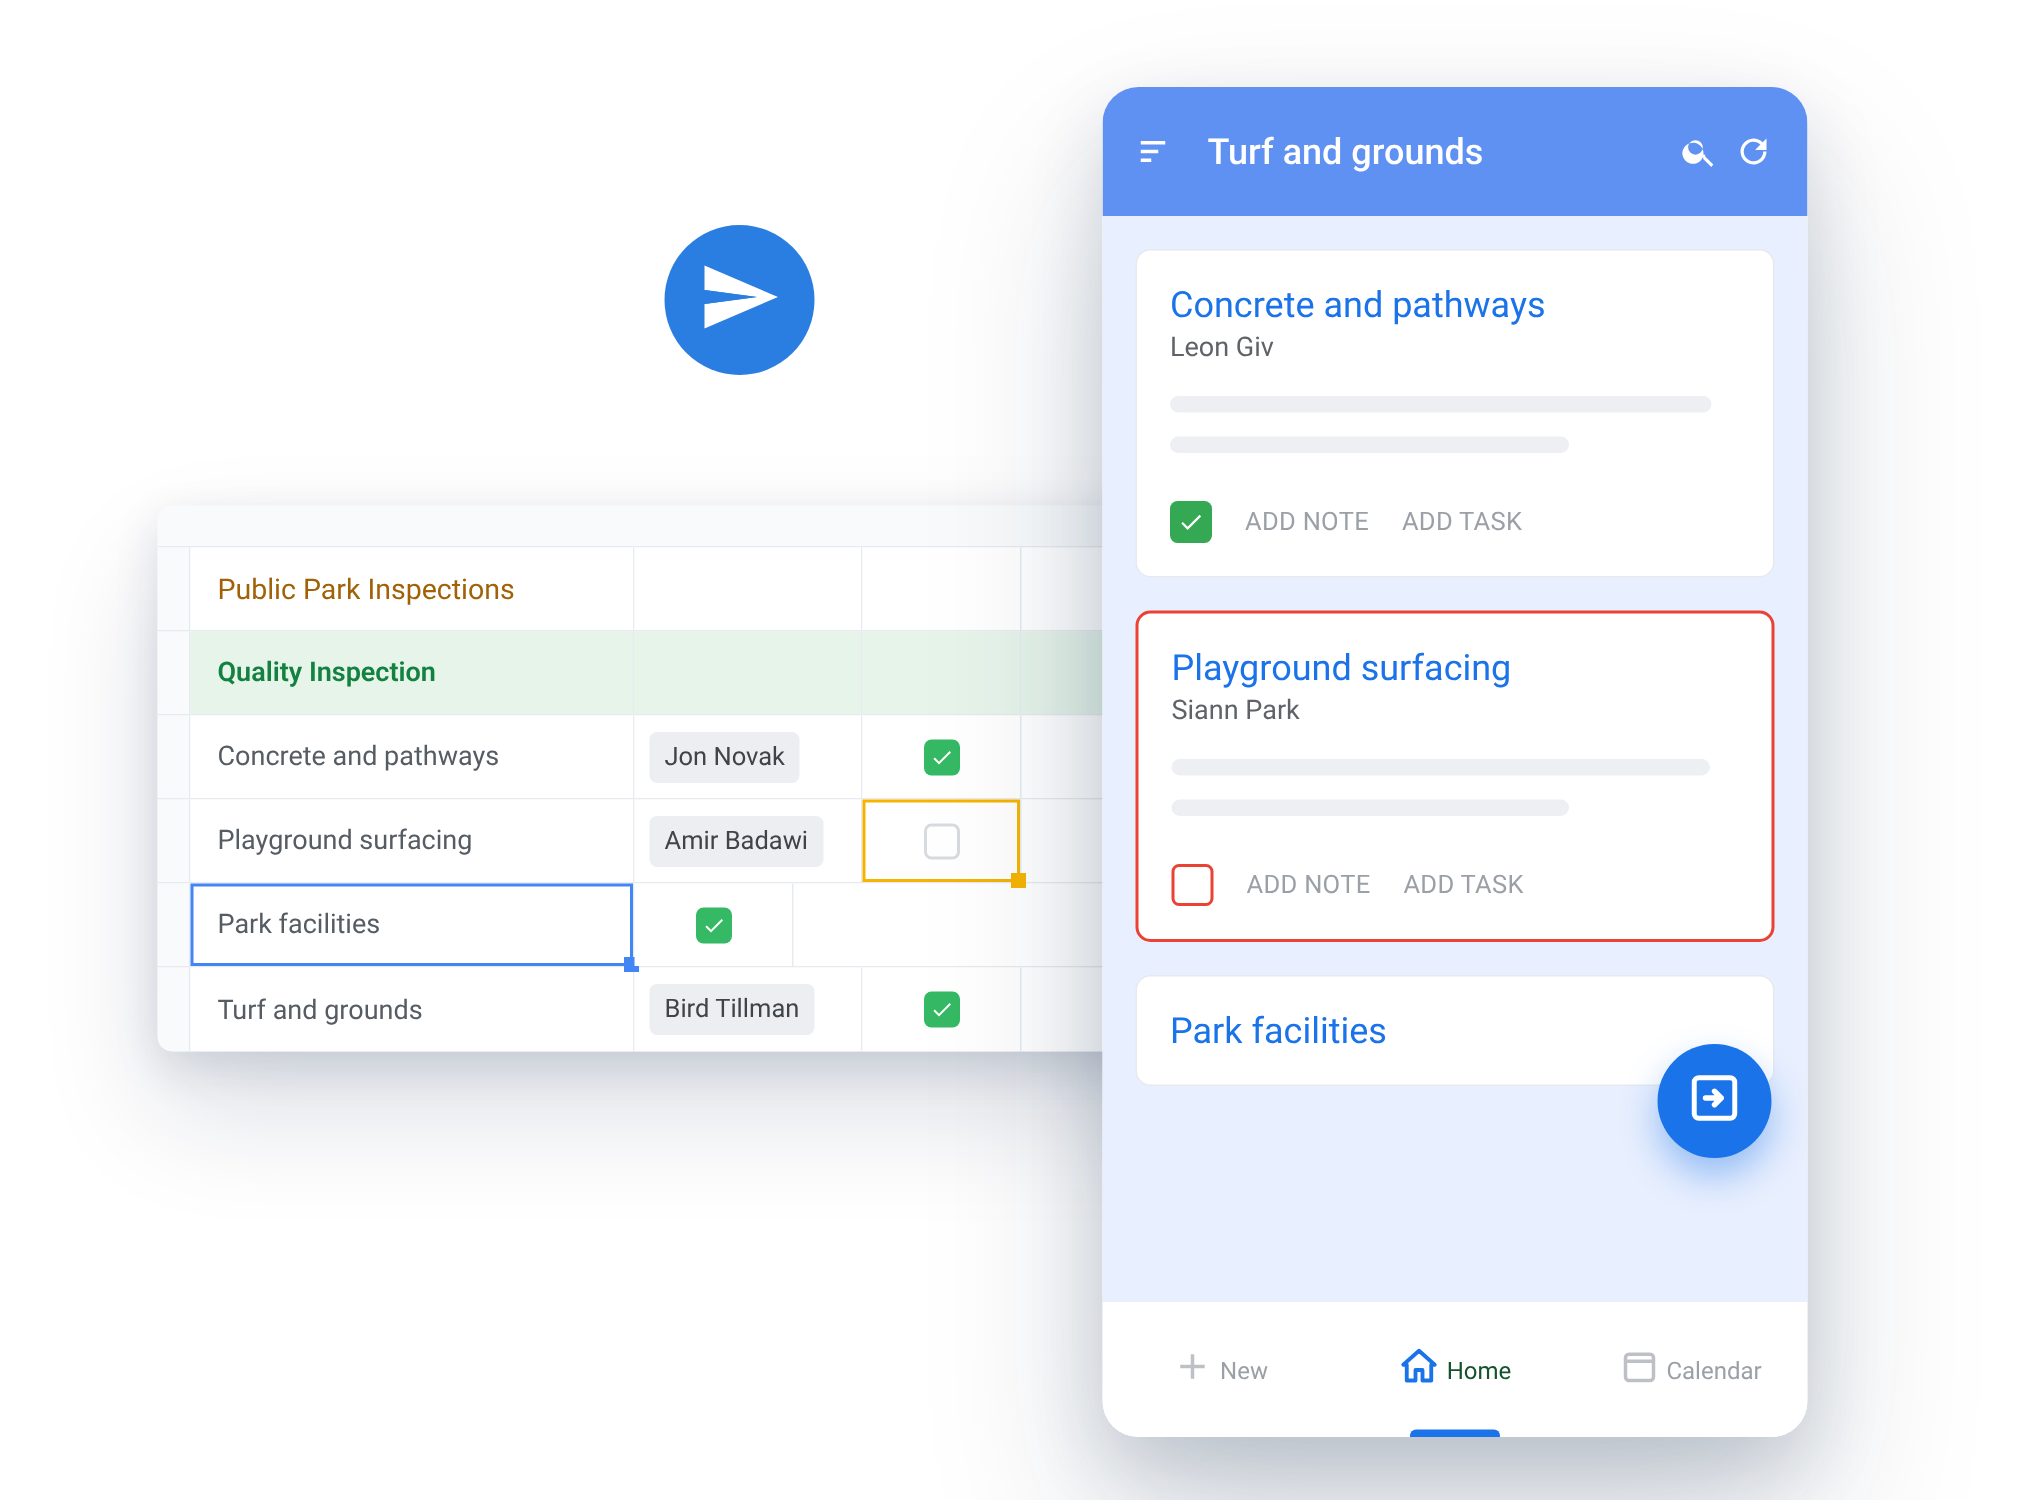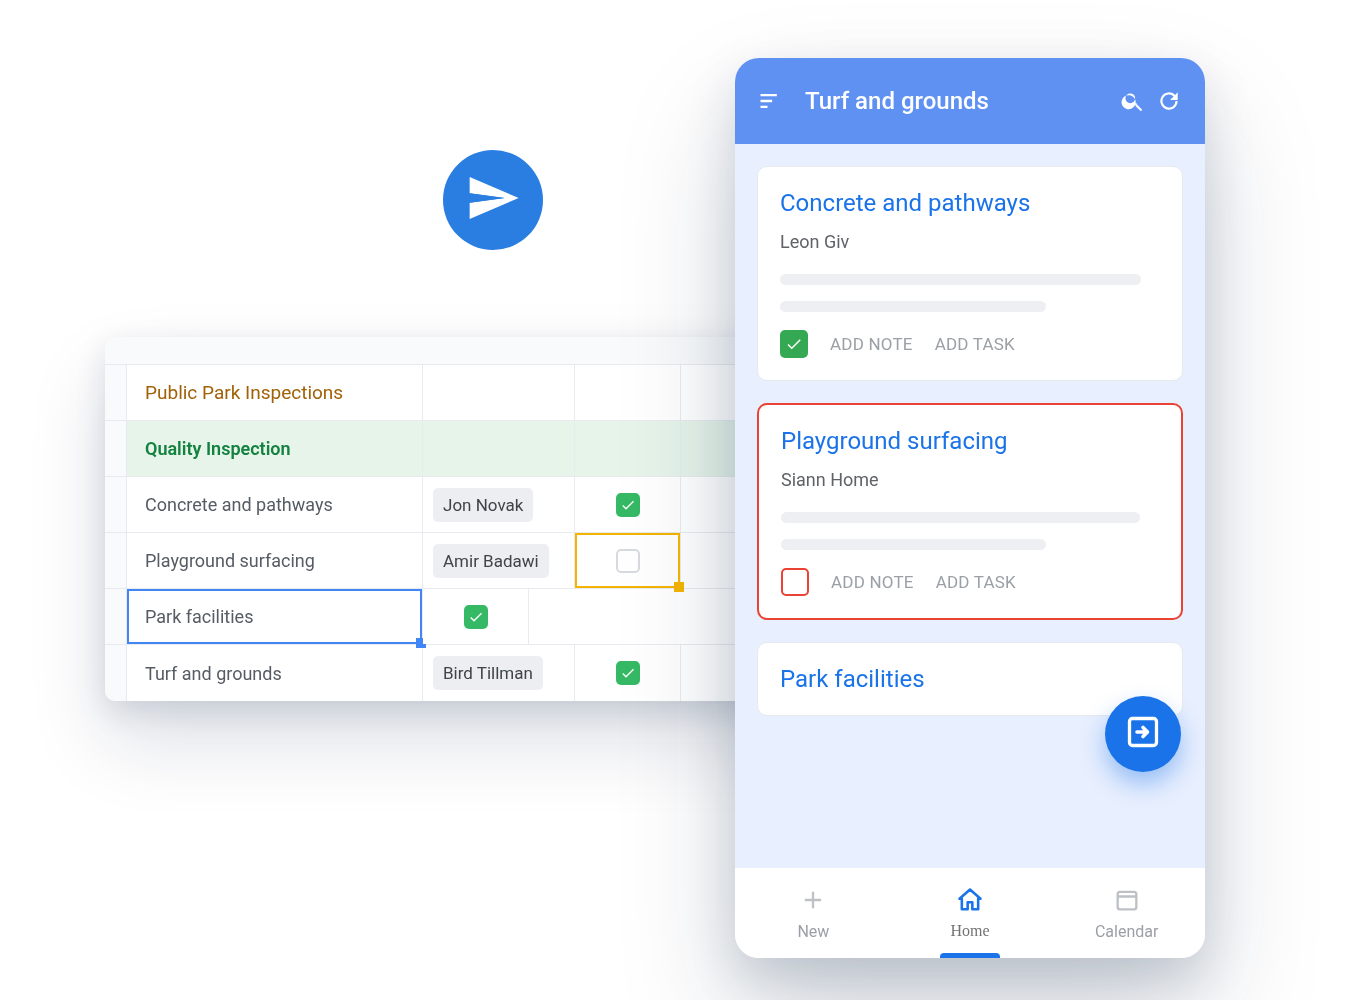--- a/index.html
+++ b/index.html
@@ -104,25 +104,25 @@
 
     .card {
       background: #fff;
       border: 1px solid #e6e9ee;
       border-radius: 10px;
       padding: 22px;
       margin-bottom: 22px;
     }
     .card.alert { border: 2px solid #ea4335; }
     .card-title { color: #1a73e8; font-size: 24px; }
-    .card-sub { color: #5f6368; font-size: 18px; margin-top: 14px; }
+    .card-sub { color: #5f6368; font-size: 18px; margin-top: 4px; }
     .skeleton { background: #edeff2; border-radius: 6px; height: 11px; margin-top: 16px; }
     .skeleton.long { width: 95%; margin-top: 22px; }
     .skeleton.short { width: 70%; }
-    .card-actions { display:flex; align-items:center; gap: 22px; margin-top: 18px; }
+    .card-actions { display:flex; align-items:center; gap: 22px; margin-top: 32px; }
     .card-chk { width: 28px; height: 28px; border-radius: 5px; display:flex; align-items:center; justify-content:center; }
     .card-chk.green { background:#35a853; }
     .card-chk.red { background:#fff; border:2px solid #ea4335; }
     .card-actionlabel { color:#9aa0a6; font-size: 17px; letter-spacing: .2px; }
 
     .fab {
       position: absolute;
       right: 24px;
       bottom: 96px;
       width: 76px;
@@ -131,22 +131,22 @@
       background: #1a73e8;
       display:flex; align-items:center; justify-content:center;
       box-shadow: 0 12px 24px rgba(26,115,232,.4);
     }
 
     .mobile-nav {
       height: 90px;
       background: #fff;
       display:flex;
     }
-    .navitem { flex:1; display:flex; flex-direction:column; align-items:center; justify-content:center; gap:4px; color:#9aa0a6; font-size:16px; position:relative; }
-    .navitem.active { color:#737373;font-family:Liberation Serif, serif; }
+    .navitem { flex:1; display:flex; flex-direction:row; align-items:center; justify-content:center; gap:4px; color:#9aa0a6; font-size:16px; position:relative; }
+    .navitem.active { color:#14532d; }
     .navitem.active::after { content:""; position:absolute; bottom:0; left:50%; transform:translateX(-50%); width:60px; height:5px; border-radius:4px 4px 0 0; background:#1a73e8; }
   </style>
 </head>
 <body>
 
 <div class="paper-plane-badge">
   <span>
     <svg width="56" height="56" viewBox="0 0 24 24" fill="none">
       <path d="M2 21L23 12L2 3L2 10L17 12L2 14L2 21Z" fill="#fff"></path>
       <path d="M2 10L17 12L2 14V10Z" fill="#2A7DE1"></path>
@@ -268,21 +268,21 @@
               <path d="M9 16.2 4.8 12l-1.4 1.4L9 19 21 7l-1.4-1.4z" fill="#fff"></path>
             </svg>
         </span>
         <span class="card-actionlabel">ADD NOTE</span>
         <span class="card-actionlabel">ADD TASK</span>
       </div>
     </div>
 
     <div class="card alert">
       <div class="card-title">Playground surfacing</div>
-      <div class="card-sub">Siann Home</div>
+      <div class="card-sub">Siann Park</div>
       <div class="skeleton long"></div>
       <div class="skeleton short"></div>
       <div class="card-actions">
         <span class="card-chk red"></span>
         <span class="card-actionlabel">ADD NOTE</span>
         <span class="card-actionlabel">ADD TASK</span>
       </div>
     </div>
 
     <div class="card">

